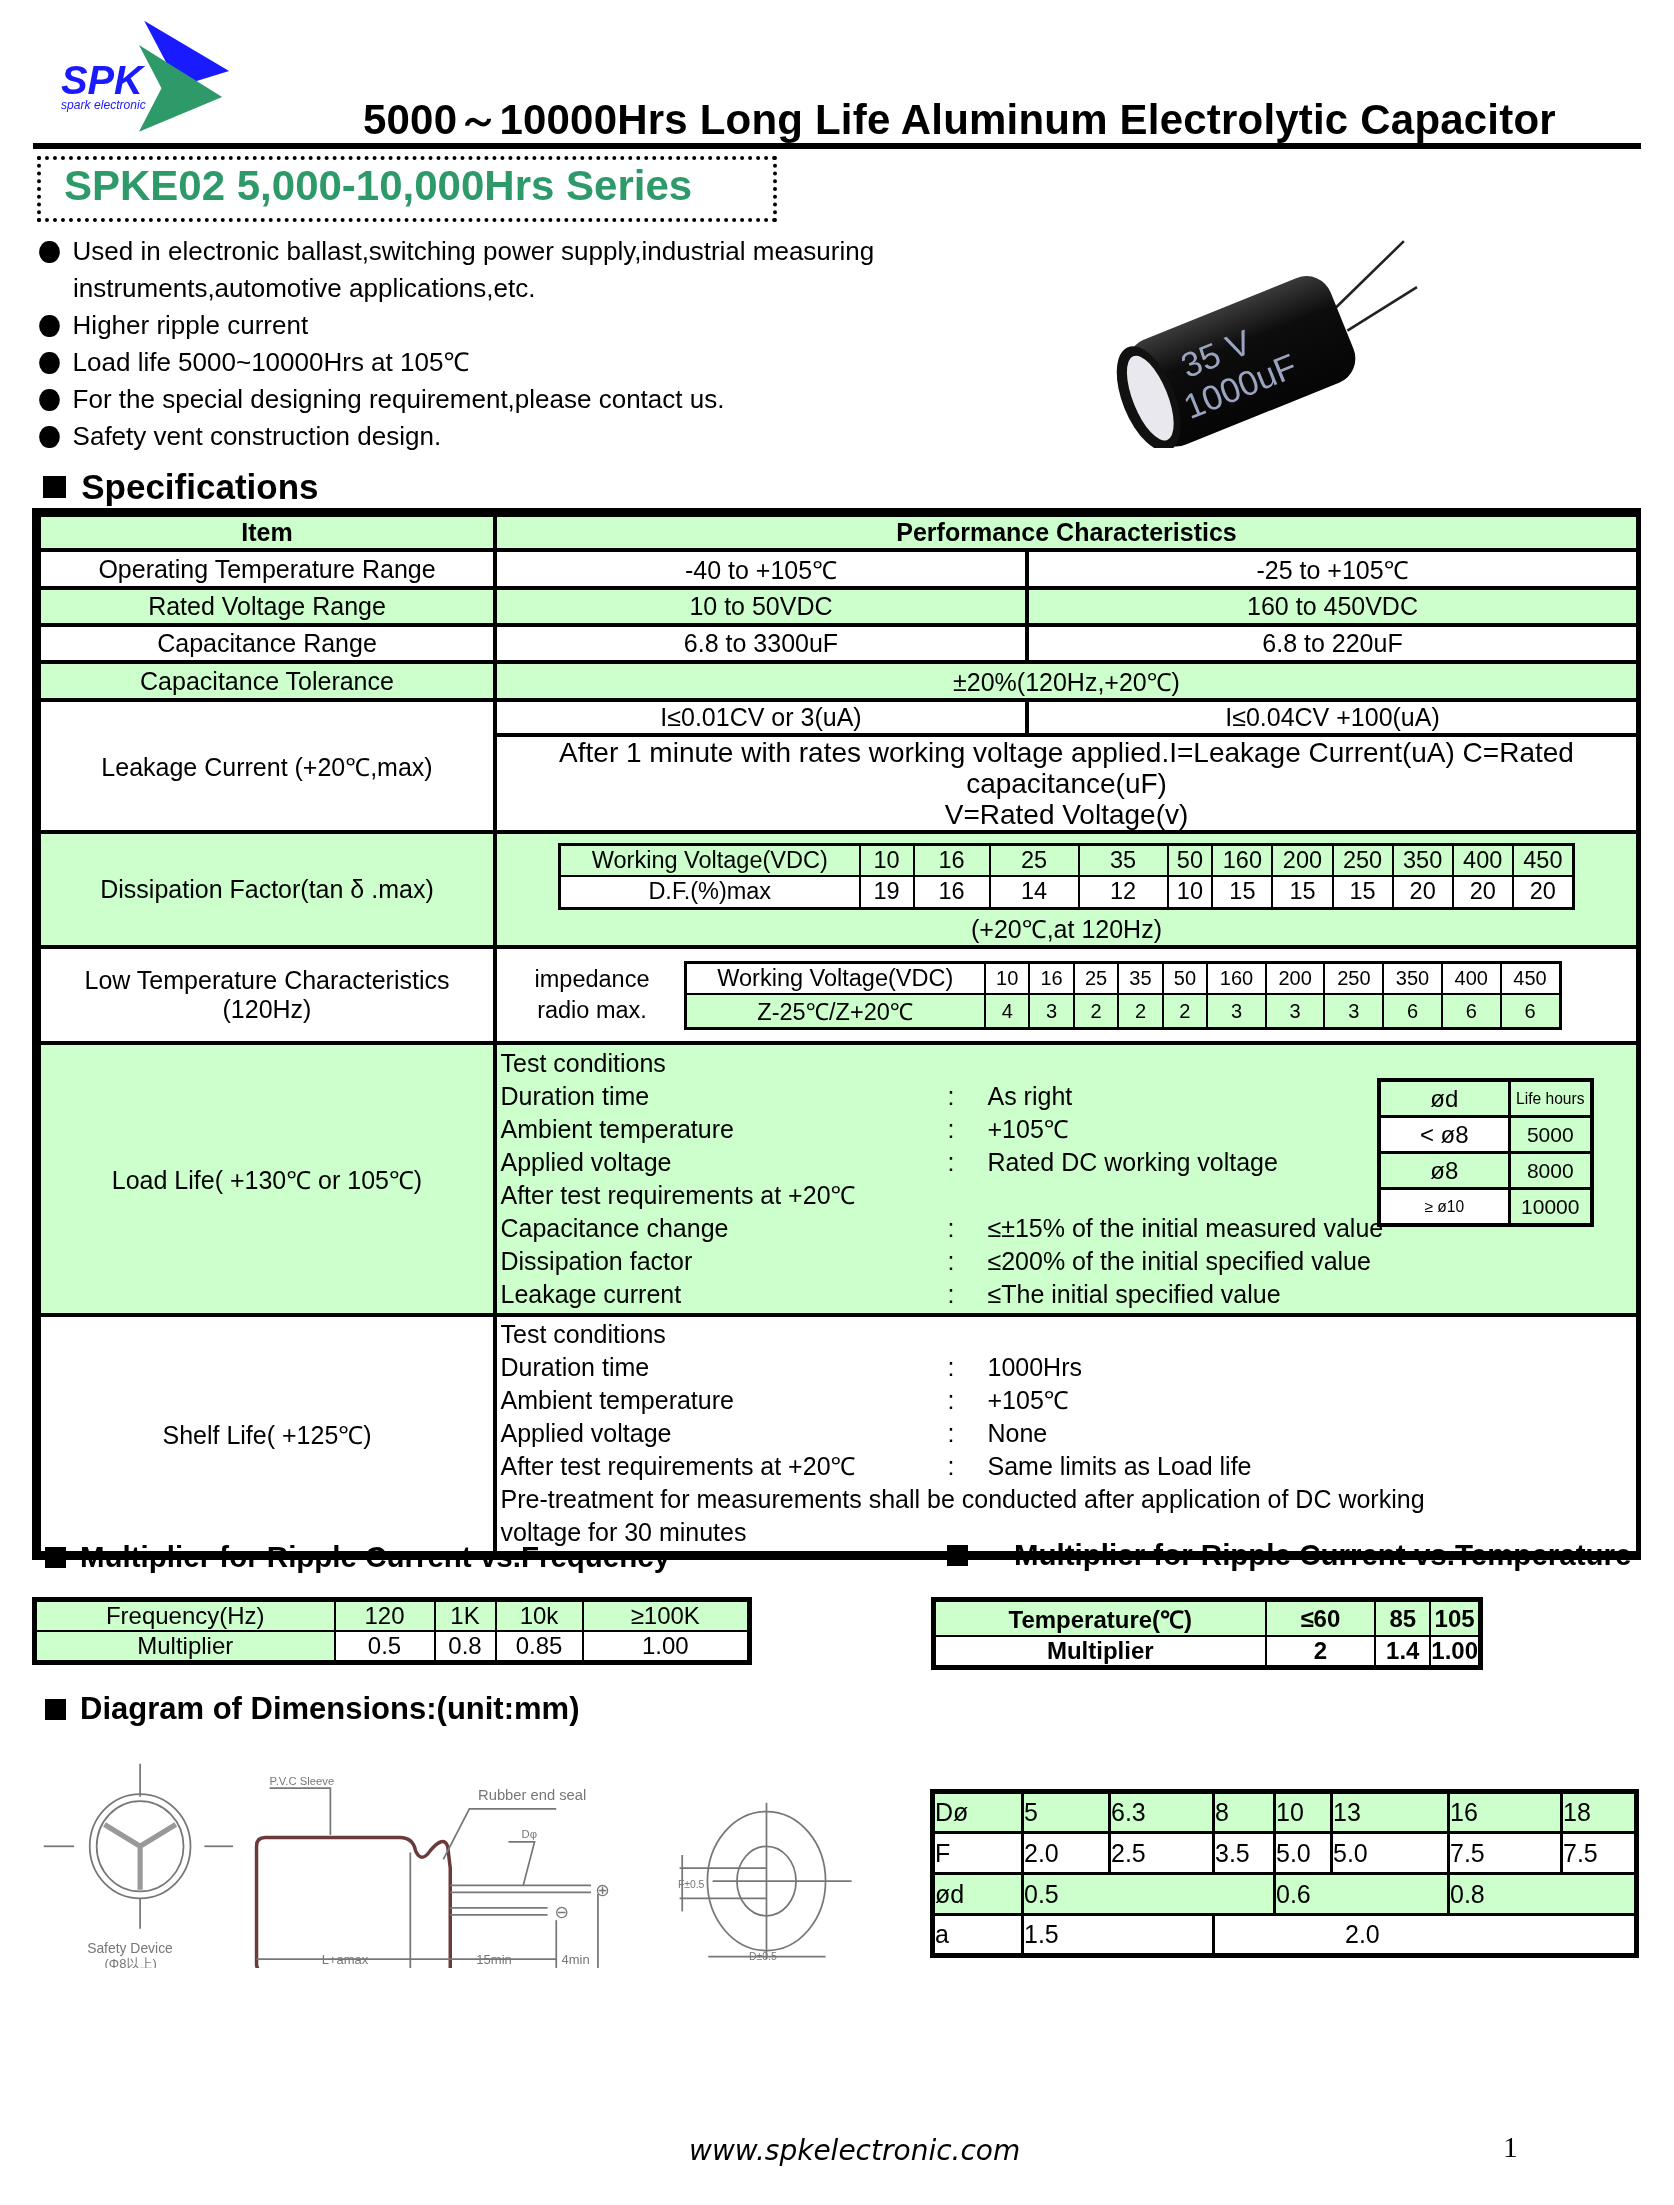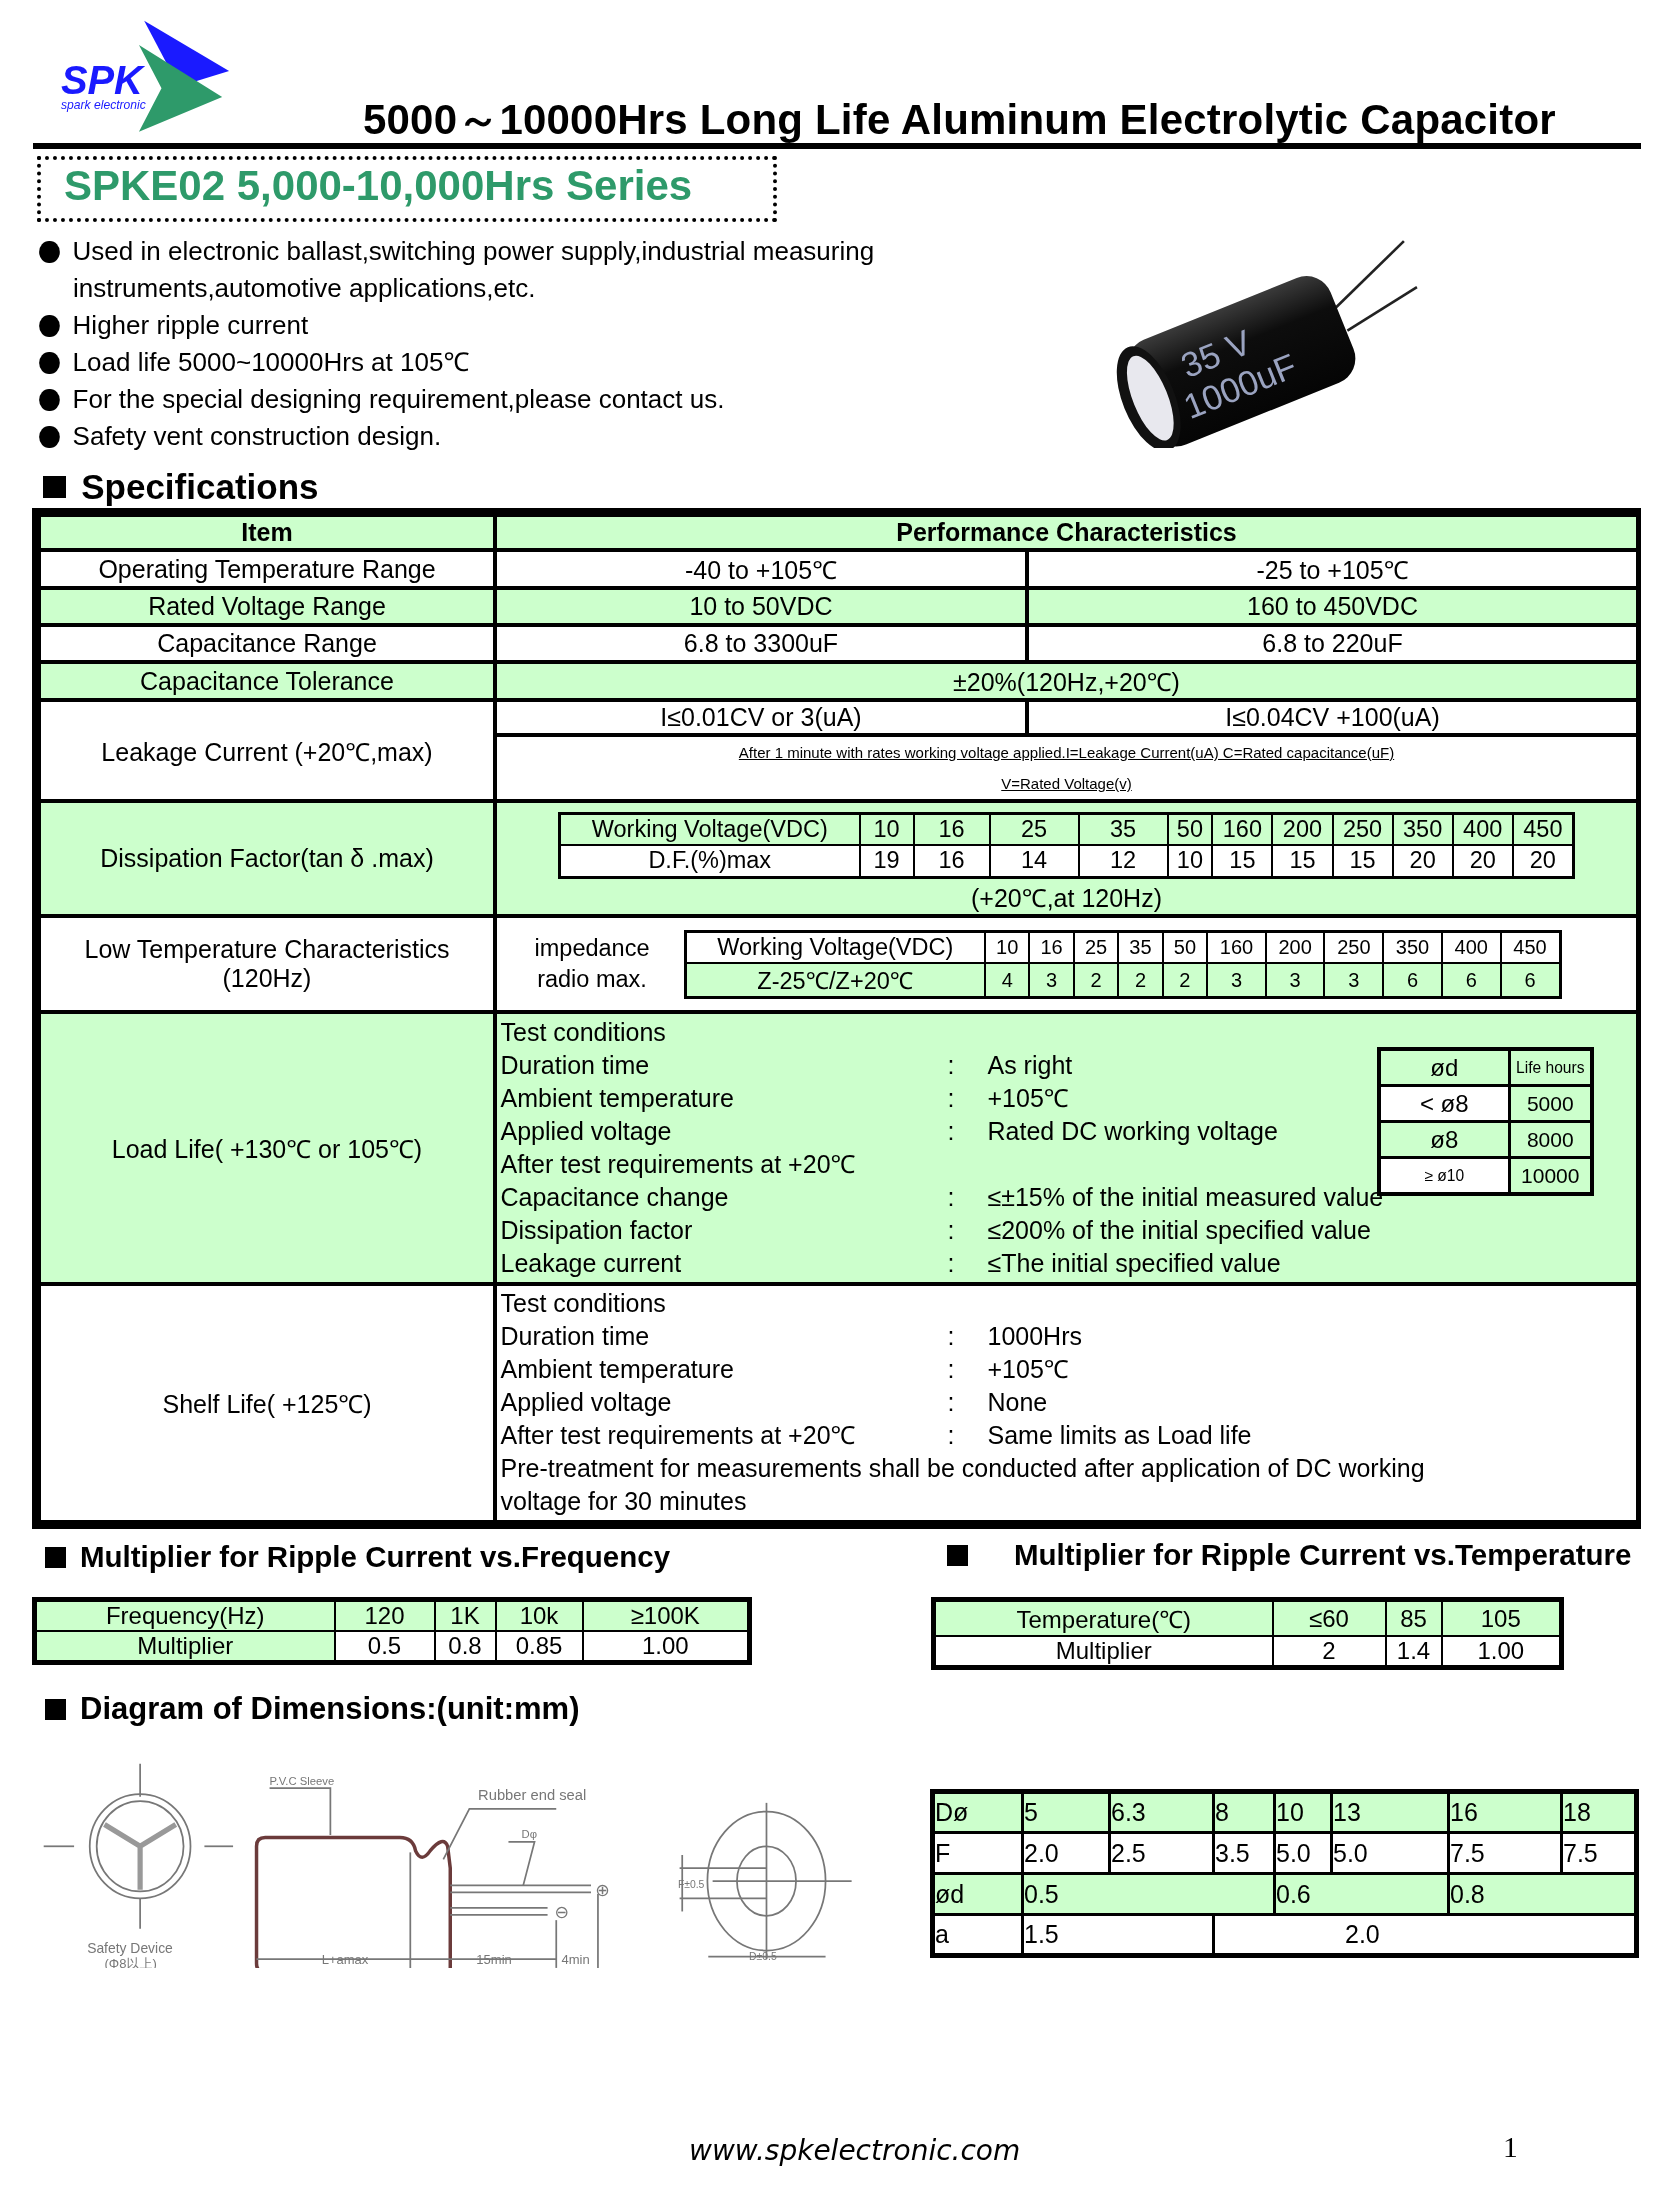--- a/index.html
+++ b/index.html
@@ -162,21 +162,21 @@
     <tr class="g r42">
       <td>Capacitance Tolerance</td>
       <td colspan="2">±20%(120Hz,+20℃)</td>
     </tr>
     <tr class="w" style="height:35px;">
       <td rowspan="2">Leakage Current (+20℃,max)</td>
       <td>I≤0.01CV or 3(uA)</td>
       <td>I≤0.04CV +100(uA)</td>
     </tr>
     <tr class="w" style="height:66px;">
-      <td colspan="2" style="font-size:15px; line-height:31px;text-decoration:underline;">
+      <td colspan="2" style="font-size:28px; line-height:31px;">
         <div>After 1 minute with rates working voltage applied.I=Leakage Current(uA) C=Rated capacitance(uF)</div>
         <div>V=Rated Voltage(v)</div>
       </td>
     </tr>
     <tr class="g" style="height:113px;">
       <td>Dissipation Factor(tan δ .max)</td>
       <td colspan="2" style="padding-top:8.7px;">
         <table class="inner" style="border:3.5px solid #000; width:1017px;">
           <tbody>
                 <tr class="g">
@@ -373,21 +373,21 @@
     <td class="w">0.85</td>
     <td class="w">1.00</td>
   </tr>
 </tbody>
   </table>
 
 <div class="abs sec-head sm" style="left:947px; top:1538px;gap:32px;">
   <span class="sq"></span>
   <span>Multiplier for Ripple Current vs.Temperature</span>
 </div>
-<table class="abs rip" style="left:931px; top:1597px; width:633px;">
+<table class="abs rip" style="left:931px; top:1597px; width:552px;font-weight:bold;">
   <tbody>
       <tr>
     <td class="g" style="width:339px">Temperature(℃)</td>
     <td class="g" style="width:113px">≤60</td>
     <td class="g" style="width:56px">85</td>
     <td class="g">105</td>
   </tr>
   <tr>
     <td class="w">Multiplier</td>
     <td class="w">2</td>

